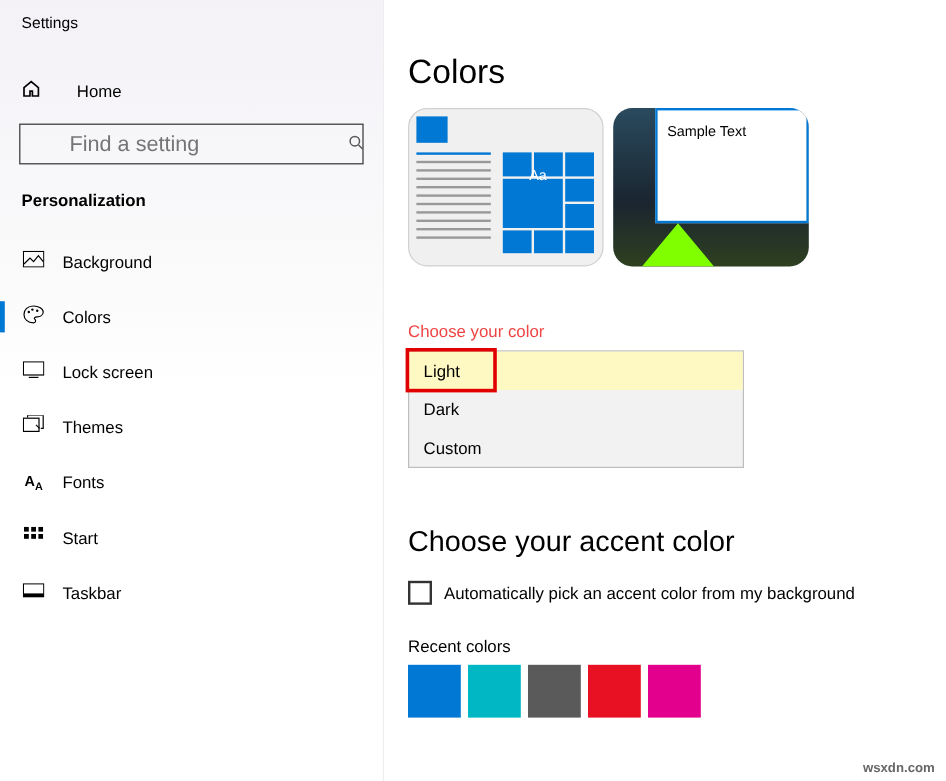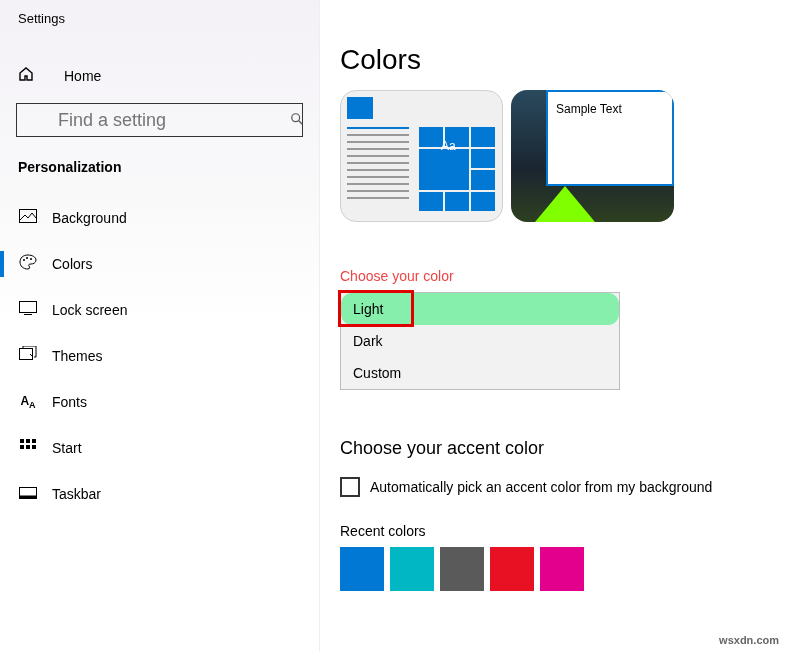--- a/index.html
+++ b/index.html
@@ -124,35 +124,34 @@
       width: 280px;
       background: #f2f2f2;
       border: 1px solid #bdbdbd;
       position: relative;
     }
     .dropdown-item {
       padding: 8px 12px;
       cursor: pointer;
     }
     .dropdown-item.selected {
-      background: #86efac;
-      border-radius: 11px;
+      background: #fef9c3;
     }
     .highlight-box {
       position: absolute;
       border: 3px solid #e00000;
       left: -3px;
       top: -3px;
       width: 76px;
       height: 37px;
       pointer-events: none;
     }
     .accent-title {
       margin-top: 48px;
-      font-size: 18px;
+      font-size: 24px;
       font-weight: 400;
     }
     .checkbox-row {
       margin-top: 18px;
       display: flex;
       align-items: center;
       gap: 10px;
     }
     .checkbox {
       width: 20px; height: 20px;

